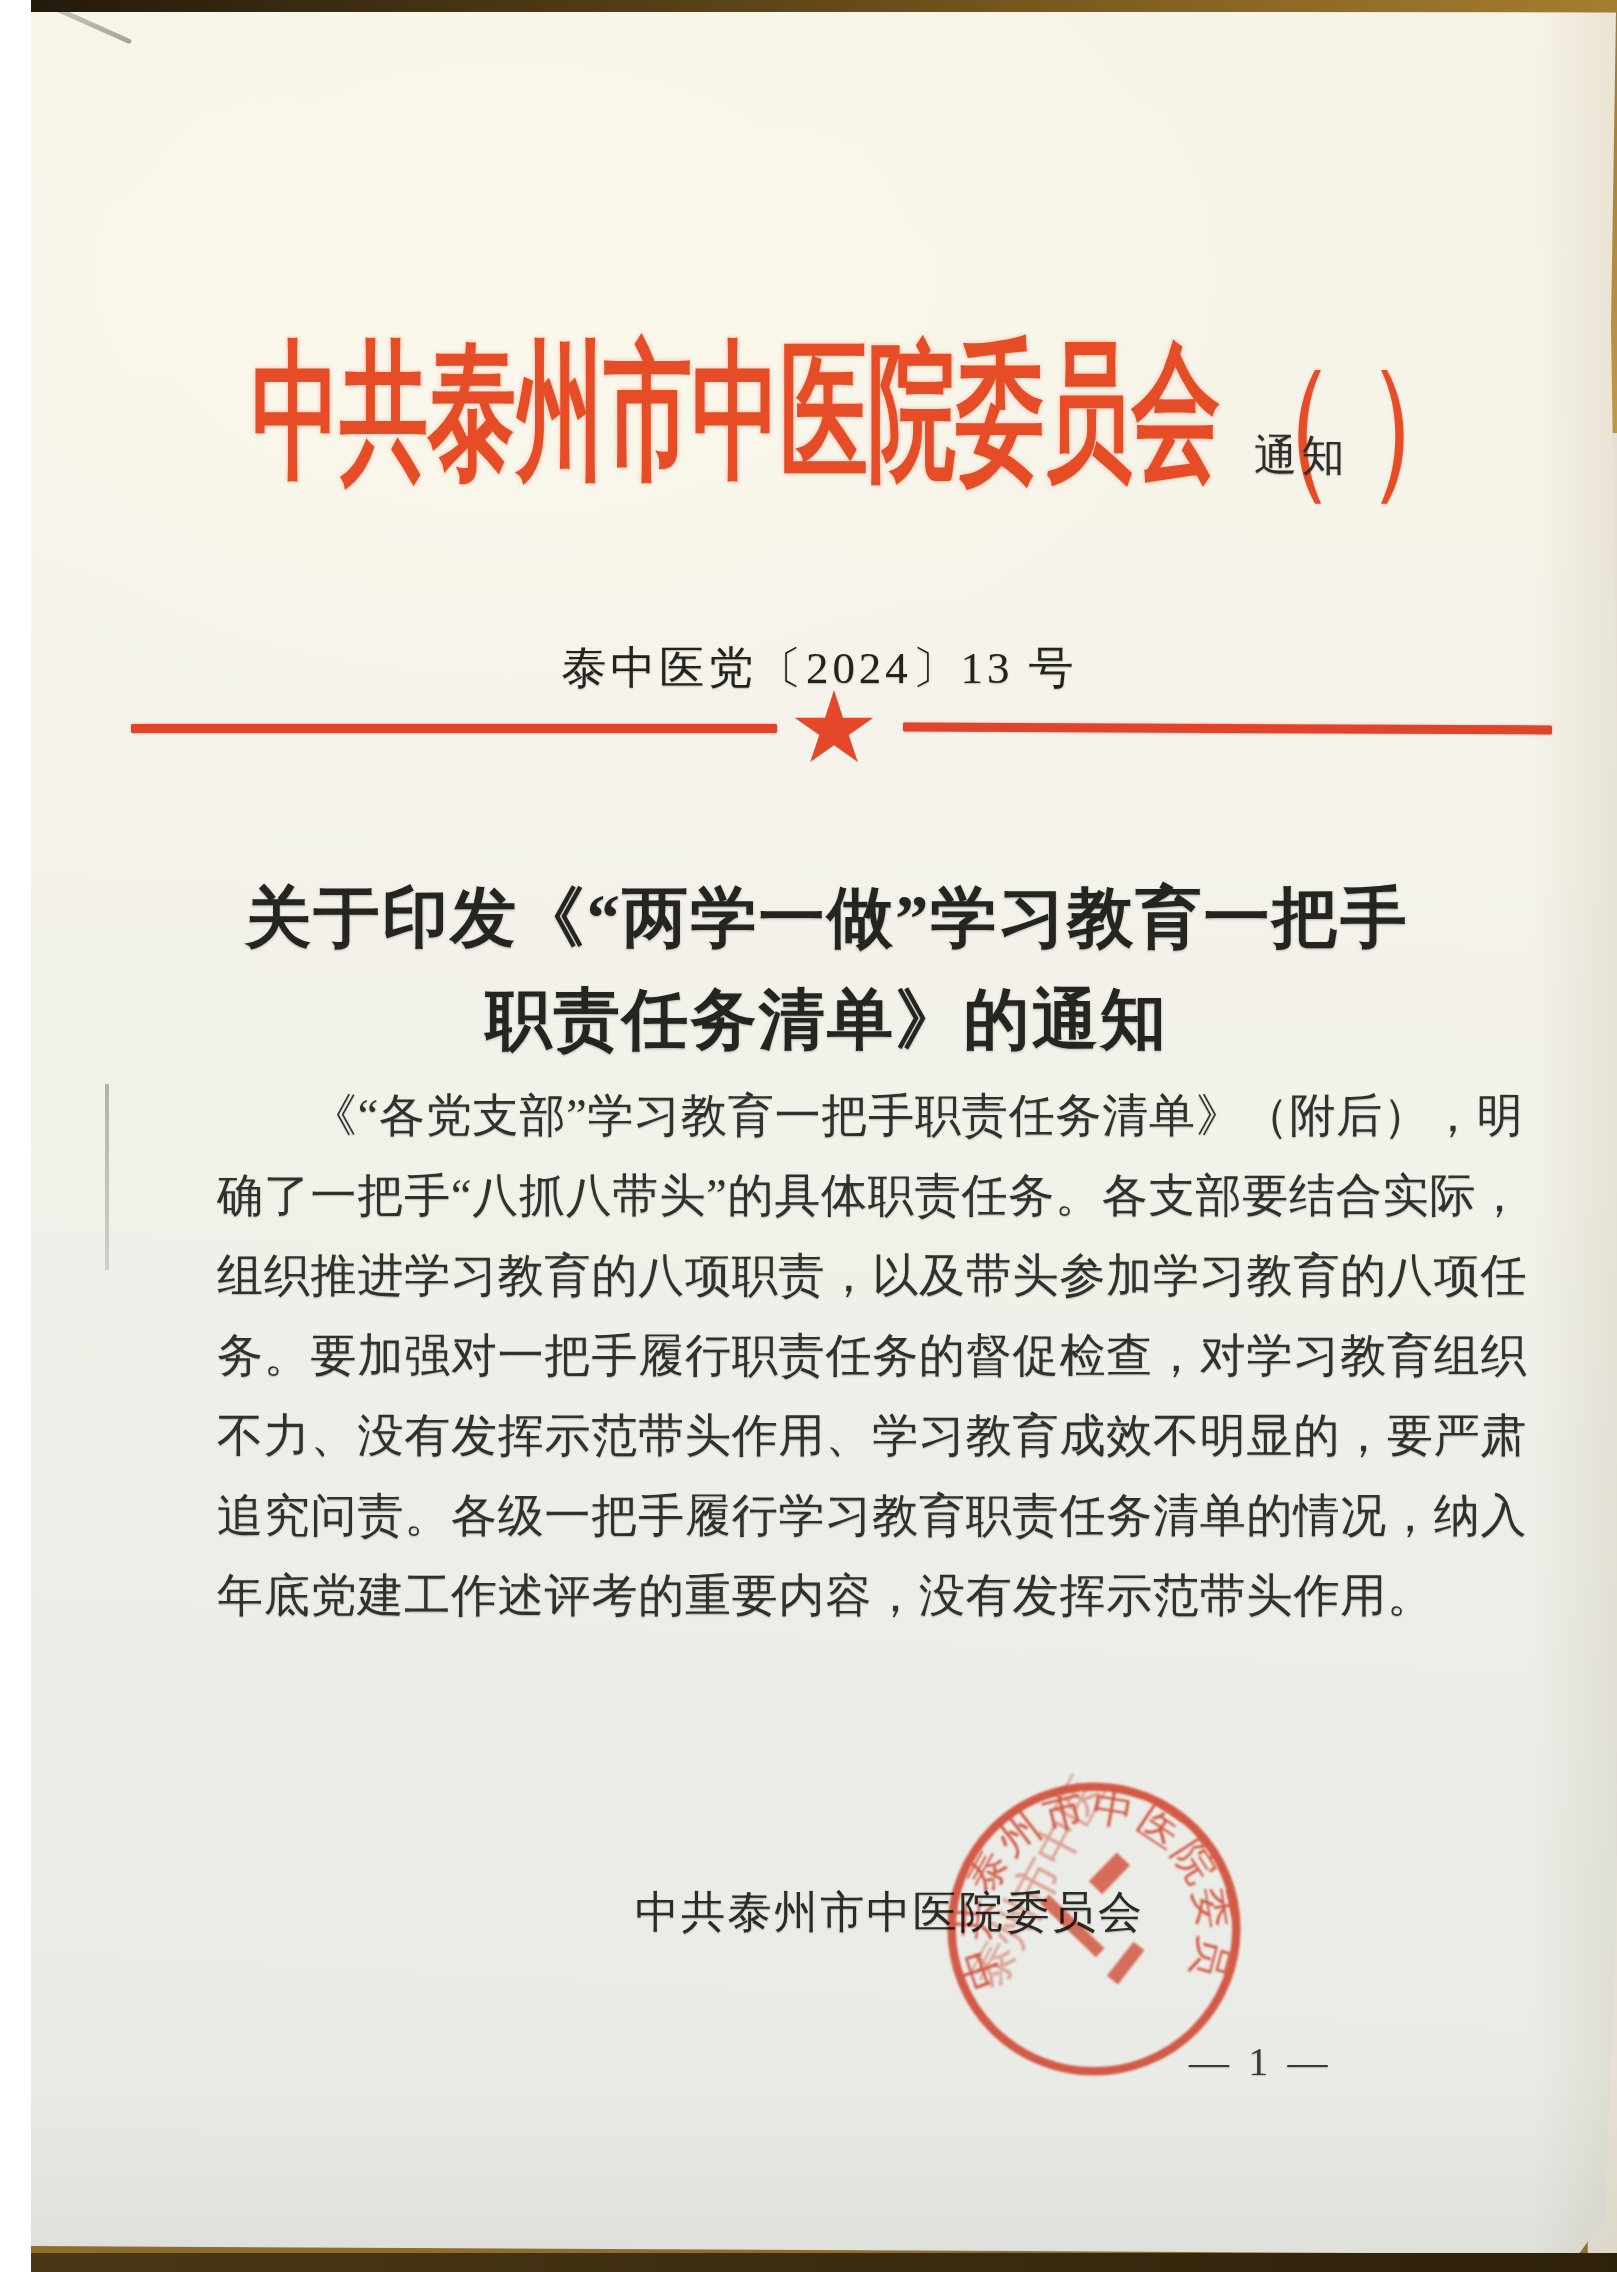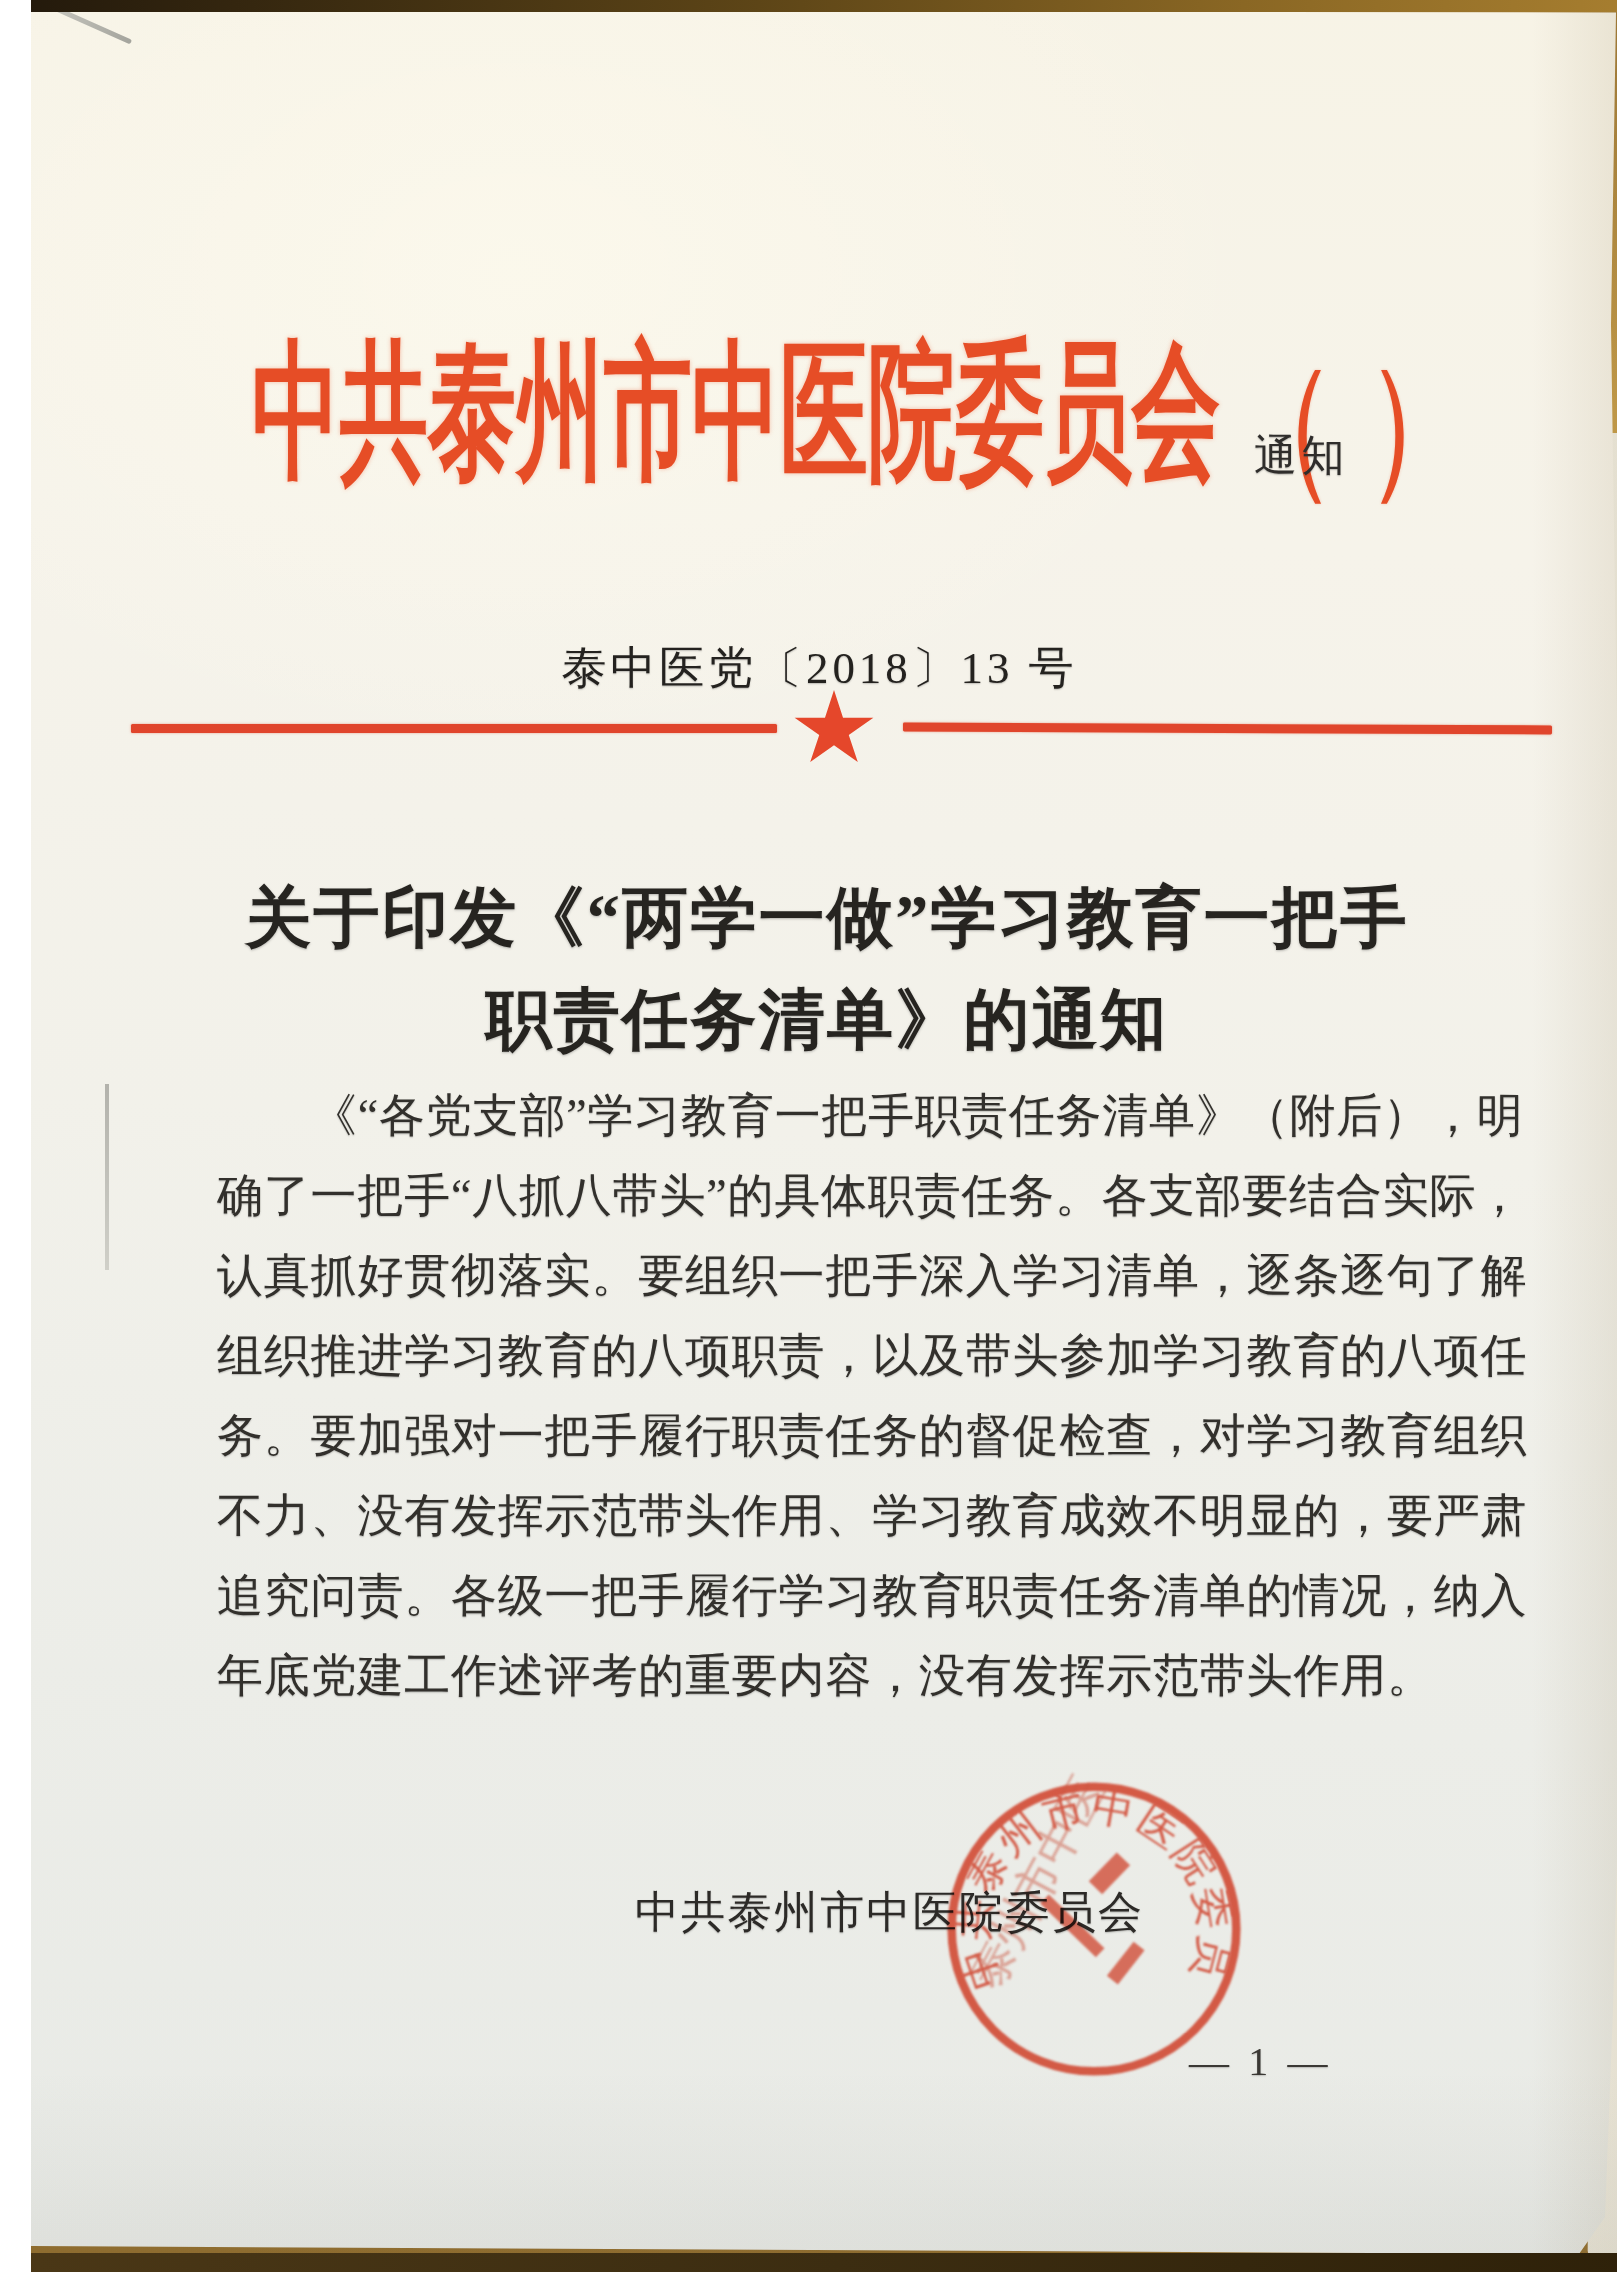--- a/index.html
+++ b/index.html
@@ -83,35 +83,34 @@
   <div class="staple-mark"></div>
   <div class="scan-line"></div>
 
   <div class="letterhead">
     <span class="lh-main">中共泰州市中医院委员会</span>
     <span class="lh-paren open">（</span>
     <span class="lh-label">通知</span>
     <span class="lh-paren close">）</span>
   </div>
 
-  <div class="doc-number">泰中医党〔2018〕13 号</div>
+  <div class="doc-number">泰中医党〔2024〕13 号</div>
 
   <div class="rule left"></div>
   <div class="rule right"></div>
   <div class="star-icon"></div>
 
   <div class="doc-title">
     <div>关于印发《“两学一做”学习教育一把手</div>
     <div>职责任务清单》的通知</div>
   </div>
 
   <div class="body-block">
     <div class="body-line indent">《“各党支部”学习教育一把手职责任务清单》（附后），明</div>
     <div class="body-line">确了一把手“八抓八带头”的具体职责任务。各支部要结合实际，</div>
-    <div class="body-line">认真抓好贯彻落实。要组织一把手深入学习清单，逐条逐句了解</div>
     <div class="body-line">组织推进学习教育的八项职责，以及带头参加学习教育的八项任</div>
     <div class="body-line">务。要加强对一把手履行职责任务的督促检查，对学习教育组织</div>
     <div class="body-line">不力、没有发挥示范带头作用、学习教育成效不明显的，要严肃</div>
     <div class="body-line">追究问责。各级一把手履行学习教育职责任务清单的情况，纳入</div>
     <div class="body-line">年底党建工作述评考的重要内容，没有发挥示范带头作用。</div>
   </div>
 
   <div class="signature">中共泰州市中医院委员会</div>
   <div class="page-number">— 1 —</div>
 

